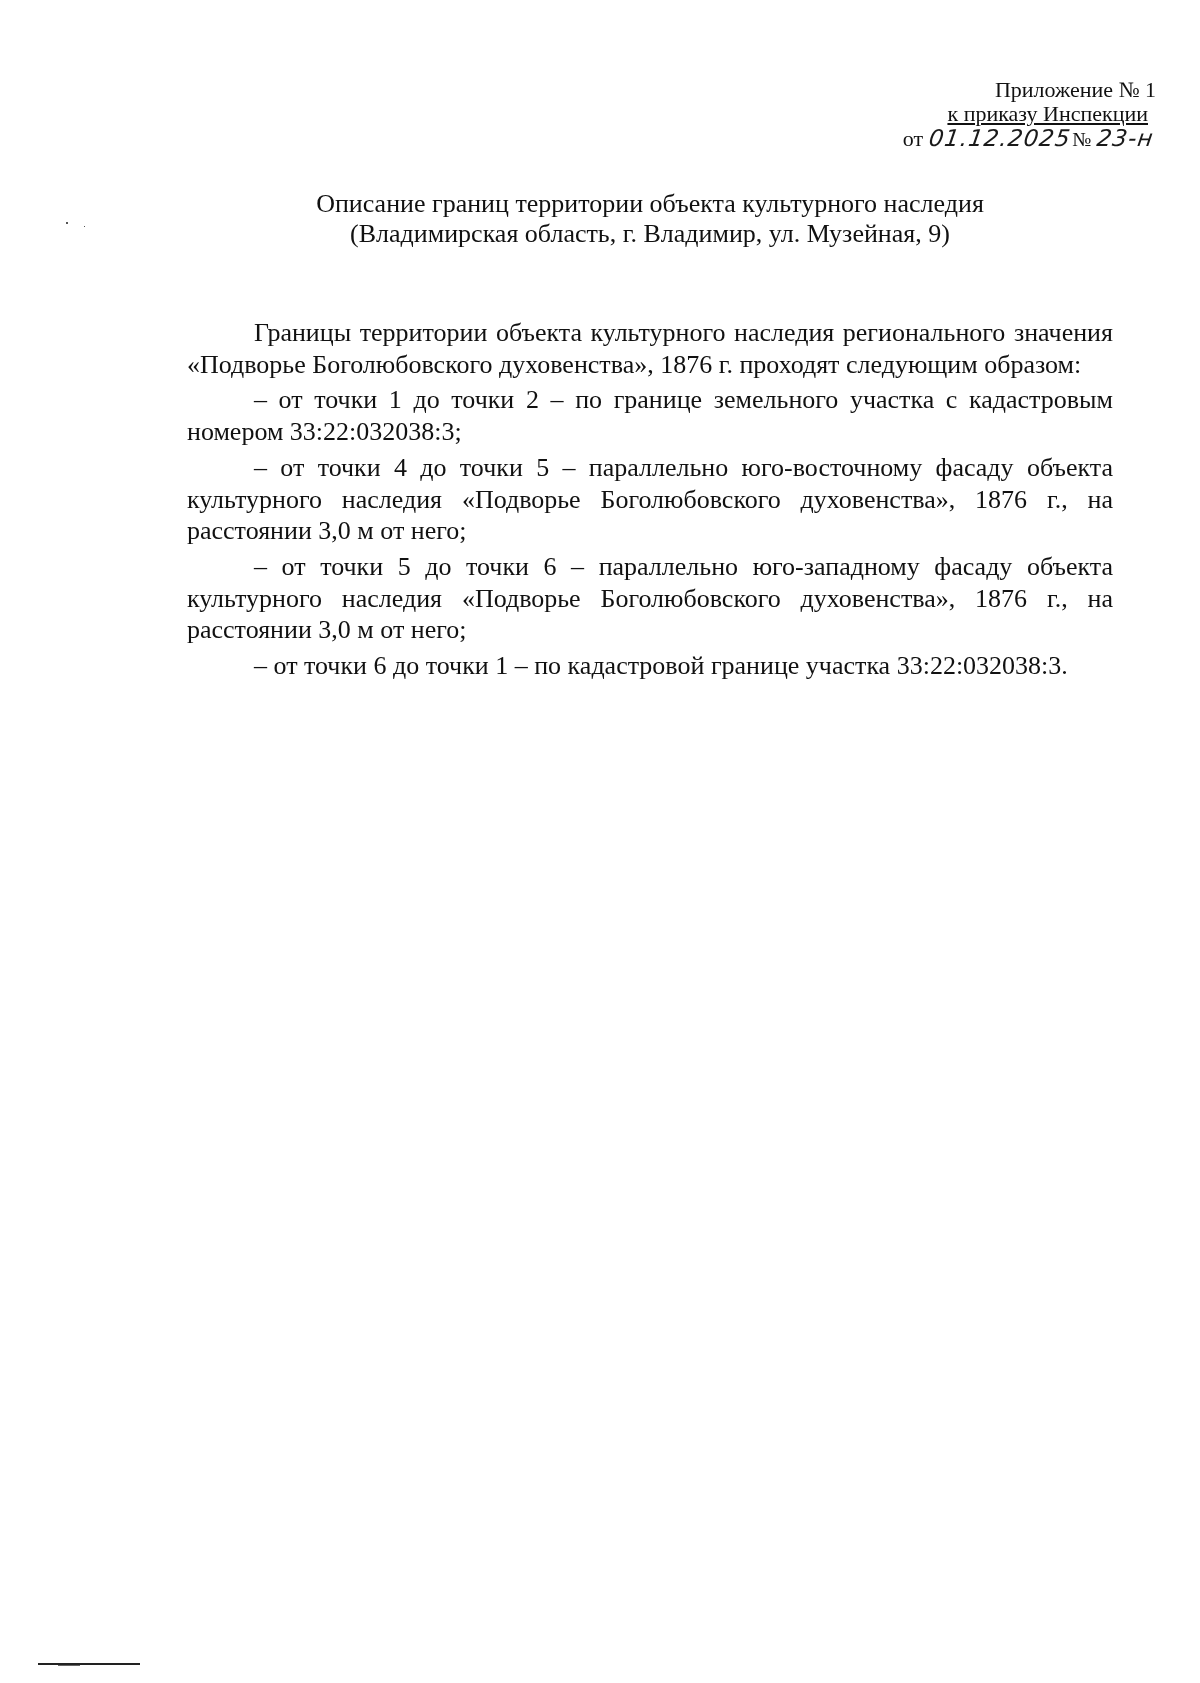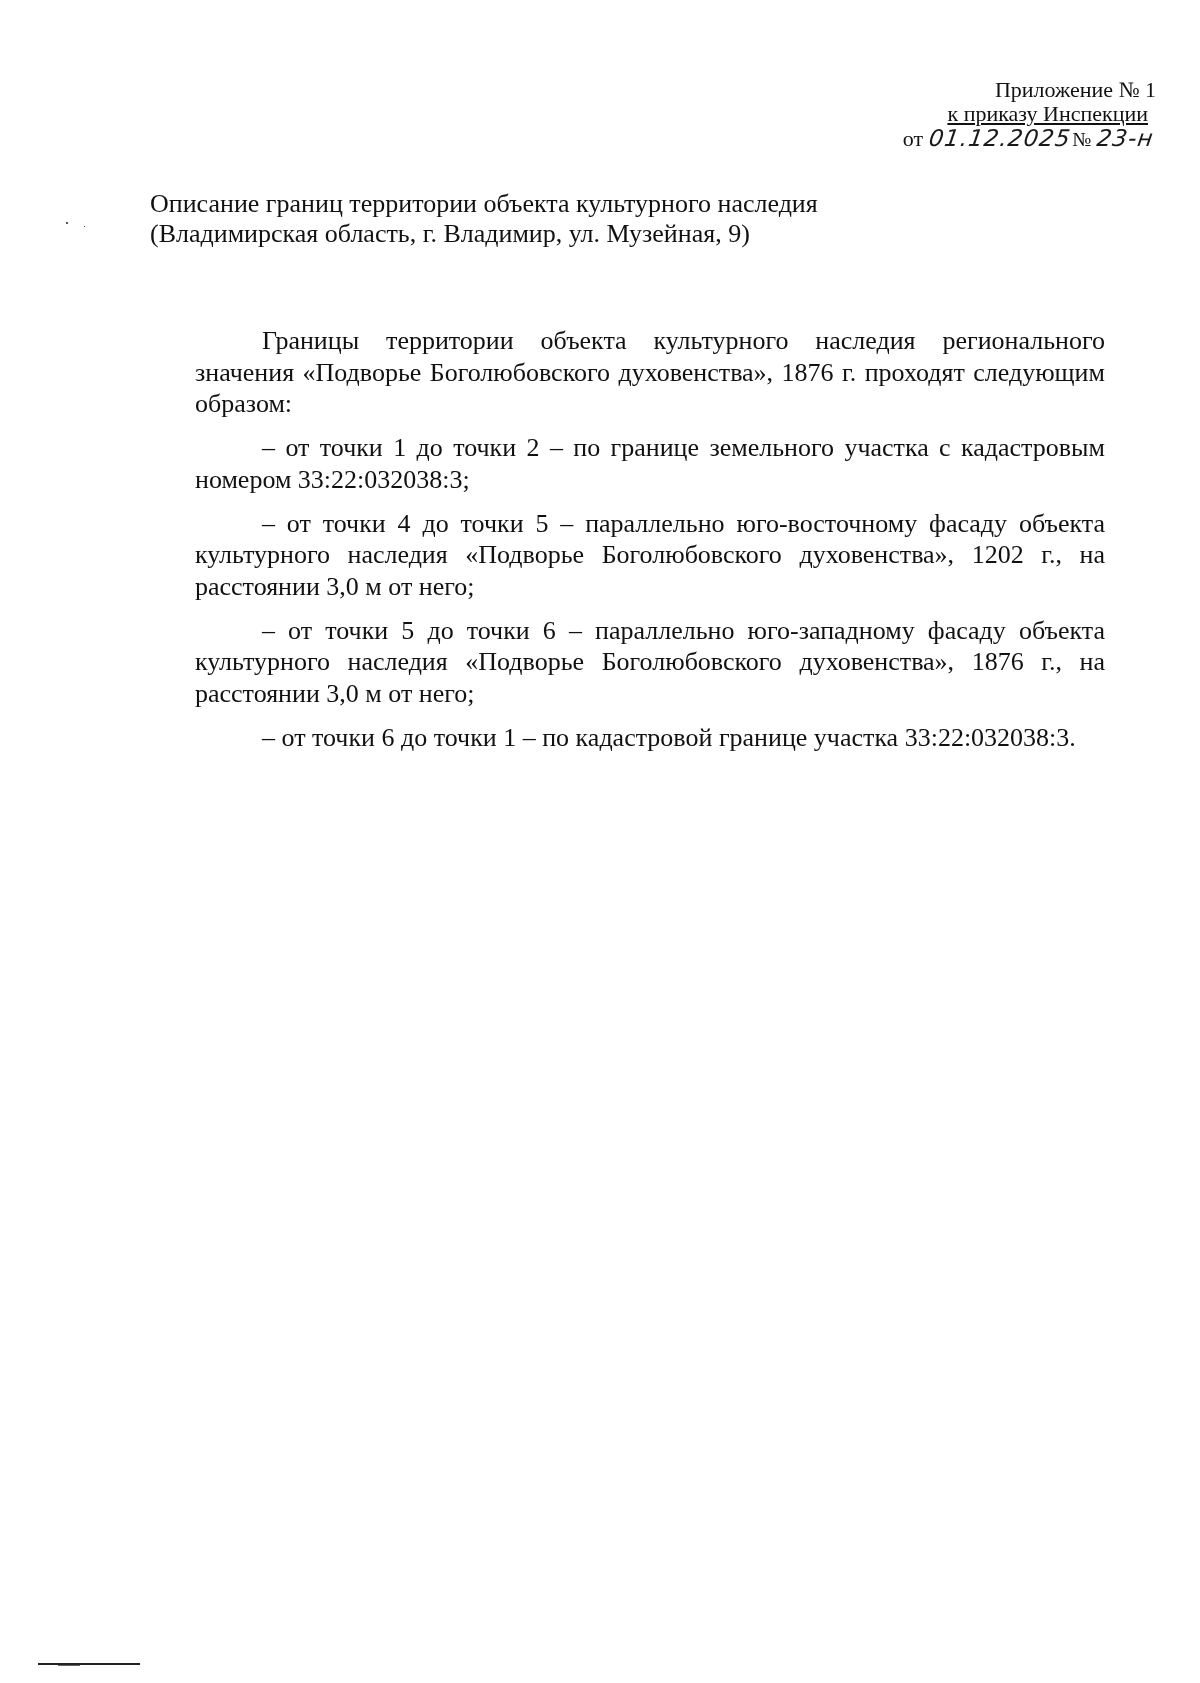--- a/index.html
+++ b/index.html
@@ -46,38 +46,38 @@
     }
     .num-sign {
       font-size: 20px;
       margin: 0 6px 0 2px;
     }
     .doc-title {
       position: absolute;
       top: 189px;
       left: 150px;
       width: 1000px;
-      text-align: left;
+      text-align: center;
       font-size: 26px;
       line-height: 30px;
     }
     .doc-title .title-line {
       display: block;
       white-space: nowrap;
     }
     .doc-body {
       position: absolute;
       top: 313px;
       left: 183px;
       width: 934px;
       font-size: 26px;
       line-height: 31.7px;
     }
     .doc-body p {
-      margin: 12px;
+      margin: 4px;
       text-align: justify;
       text-indent: 67px;
     }
     .footer-rule {
       position: absolute;
       top: 1663px;
       left: 38px;
       width: 102px;
       height: 2px;
       background: #222222;
@@ -111,21 +111,21 @@
 </div>
 
 <div class="doc-title">
   <span class="title-line">Описание границ территории объекта культурного наследия</span>
   <span class="title-line">(Владимирская область, г. Владимир, ул. Музейная, 9)</span>
 </div>
 
 <div class="doc-body">
   <p>Границы территории объекта культурного наследия регионального значения «Подворье Боголюбовского духовенства», 1876 г. проходят следующим образом:</p>
   <p>– от точки 1 до точки 2 – по границе земельного участка с кадастровым номером 33:22:032038:3;</p>
-  <p>– от точки 4 до точки 5 – параллельно юго-восточному фасаду объекта культурного наследия «Подворье Боголюбовского духовенства», 1202 г., на расстоянии 3,0 м от него;</p>
+  <p>– от точки 4 до точки 5 – параллельно юго-восточному фасаду объекта культурного наследия «Подворье Боголюбовского духовенства», 1876 г., на расстоянии 3,0 м от него;</p>
   <p>– от точки 5 до точки 6 – параллельно юго-западному фасаду объекта культурного наследия «Подворье Боголюбовского духовенства», 1876 г., на расстоянии 3,0 м от него;</p>
   <p>– от точки 6 до точки 1 – по кадастровой границе участка 33:22:032038:3.</p>
 </div>
 
 <div class="speck" style="top:222px;left:66px;"></div>
 <div class="speck" style="top:226px;left:84px;width:1px;height:1px;"></div>
 
 <div class="footer-rule"></div>
 
 </body></html>

